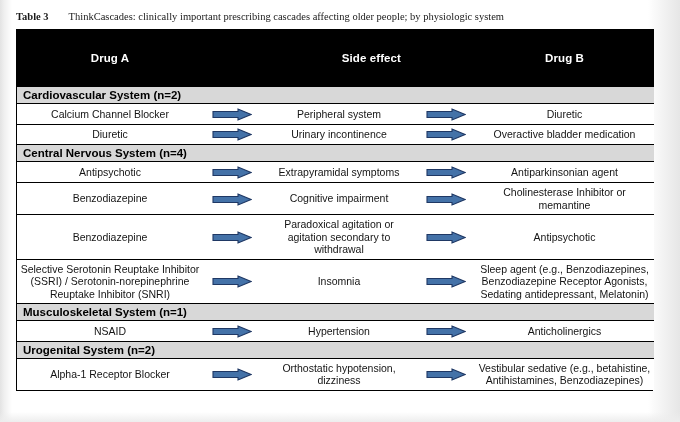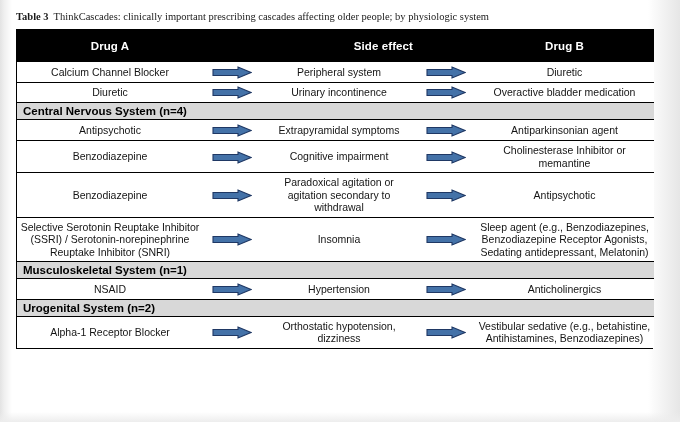--- a/index.html
+++ b/index.html
@@ -39,21 +39,21 @@
     font-family: "Liberation Serif", serif;
     font-size: 10.5px;
     line-height: 13px;
     color: #1a1a1a;
     white-space: nowrap;
   }
   .caption .cap-label {
     font-weight: bold;
   }
   .caption .cap-text {
-    margin-left: 5px;
+    margin-left: 20px;
   }
 
   .table-wrap {
     position: absolute;
     left: 16px;
     top: 29px;
     width: 637px;
     border: 1px solid #000000;
     border-top: none;
     box-sizing: border-box;
@@ -72,21 +72,21 @@
   col.c-side    { width: 156px; }
   col.c-arrow2  { width: 58px; }
   col.c-drugb   { width: 179px; }
 
   thead th.hdr {
     background: #000000;
     color: #ffffff;
     font-size: 11.5px;
     font-weight: bold;
     height: 25px;
-    padding: 4px;
+    padding: 16px;
     border: none;
     letter-spacing: 0.1px;
   }
   th.hdr-druga  { text-align: center; padding-right: 52px; }
   th.hdr-side   { text-align: right; }
   th.hdr-drugb  { text-align: center; padding-right: 36px; }
 
   tr.section-row td {
     background: #d8d8d8;
     border-top: 1px solid #000000;
@@ -167,20 +167,23 @@
     <thead>
       <tr>
         <th class="hdr hdr-druga">Drug A</th>
         <th class="hdr"></th>
         <th class="hdr hdr-side">Side effect</th>
         <th class="hdr"></th>
         <th class="hdr hdr-drugb">Drug B</th>
       </tr>
     </thead>
     <tbody id="table-body">
+        <tr class="section-row">
+          <td colspan="5">Cardiovascular System (n=2)</td>
+        </tr>
         <tr class="data-row first-in-section">
           <td class="cell-druga">Calcium Channel Blocker</td>
           <td class="cell-arrow"><span class="block-arrow"><svg width="40" height="13" viewBox="0 0 40 13">
                 <path d="M1 3.5 H26 V1 L39 6.5 L26 12 V9.5 H1 Z" fill="#4472a8" stroke="#1f3864" stroke-width="1.1" stroke-linejoin="miter"></path>
               </svg></span></td>
           <td class="cell-side">Peripheral system</td>
           <td class="cell-arrow"><span class="block-arrow"><svg width="40" height="13" viewBox="0 0 40 13">
                 <path d="M1 3.5 H26 V1 L39 6.5 L26 12 V9.5 H1 Z" fill="#4472a8" stroke="#1f3864" stroke-width="1.1" stroke-linejoin="miter"></path>
               </svg></span></td>
           <td class="cell-drugb">Diuretic</td>

